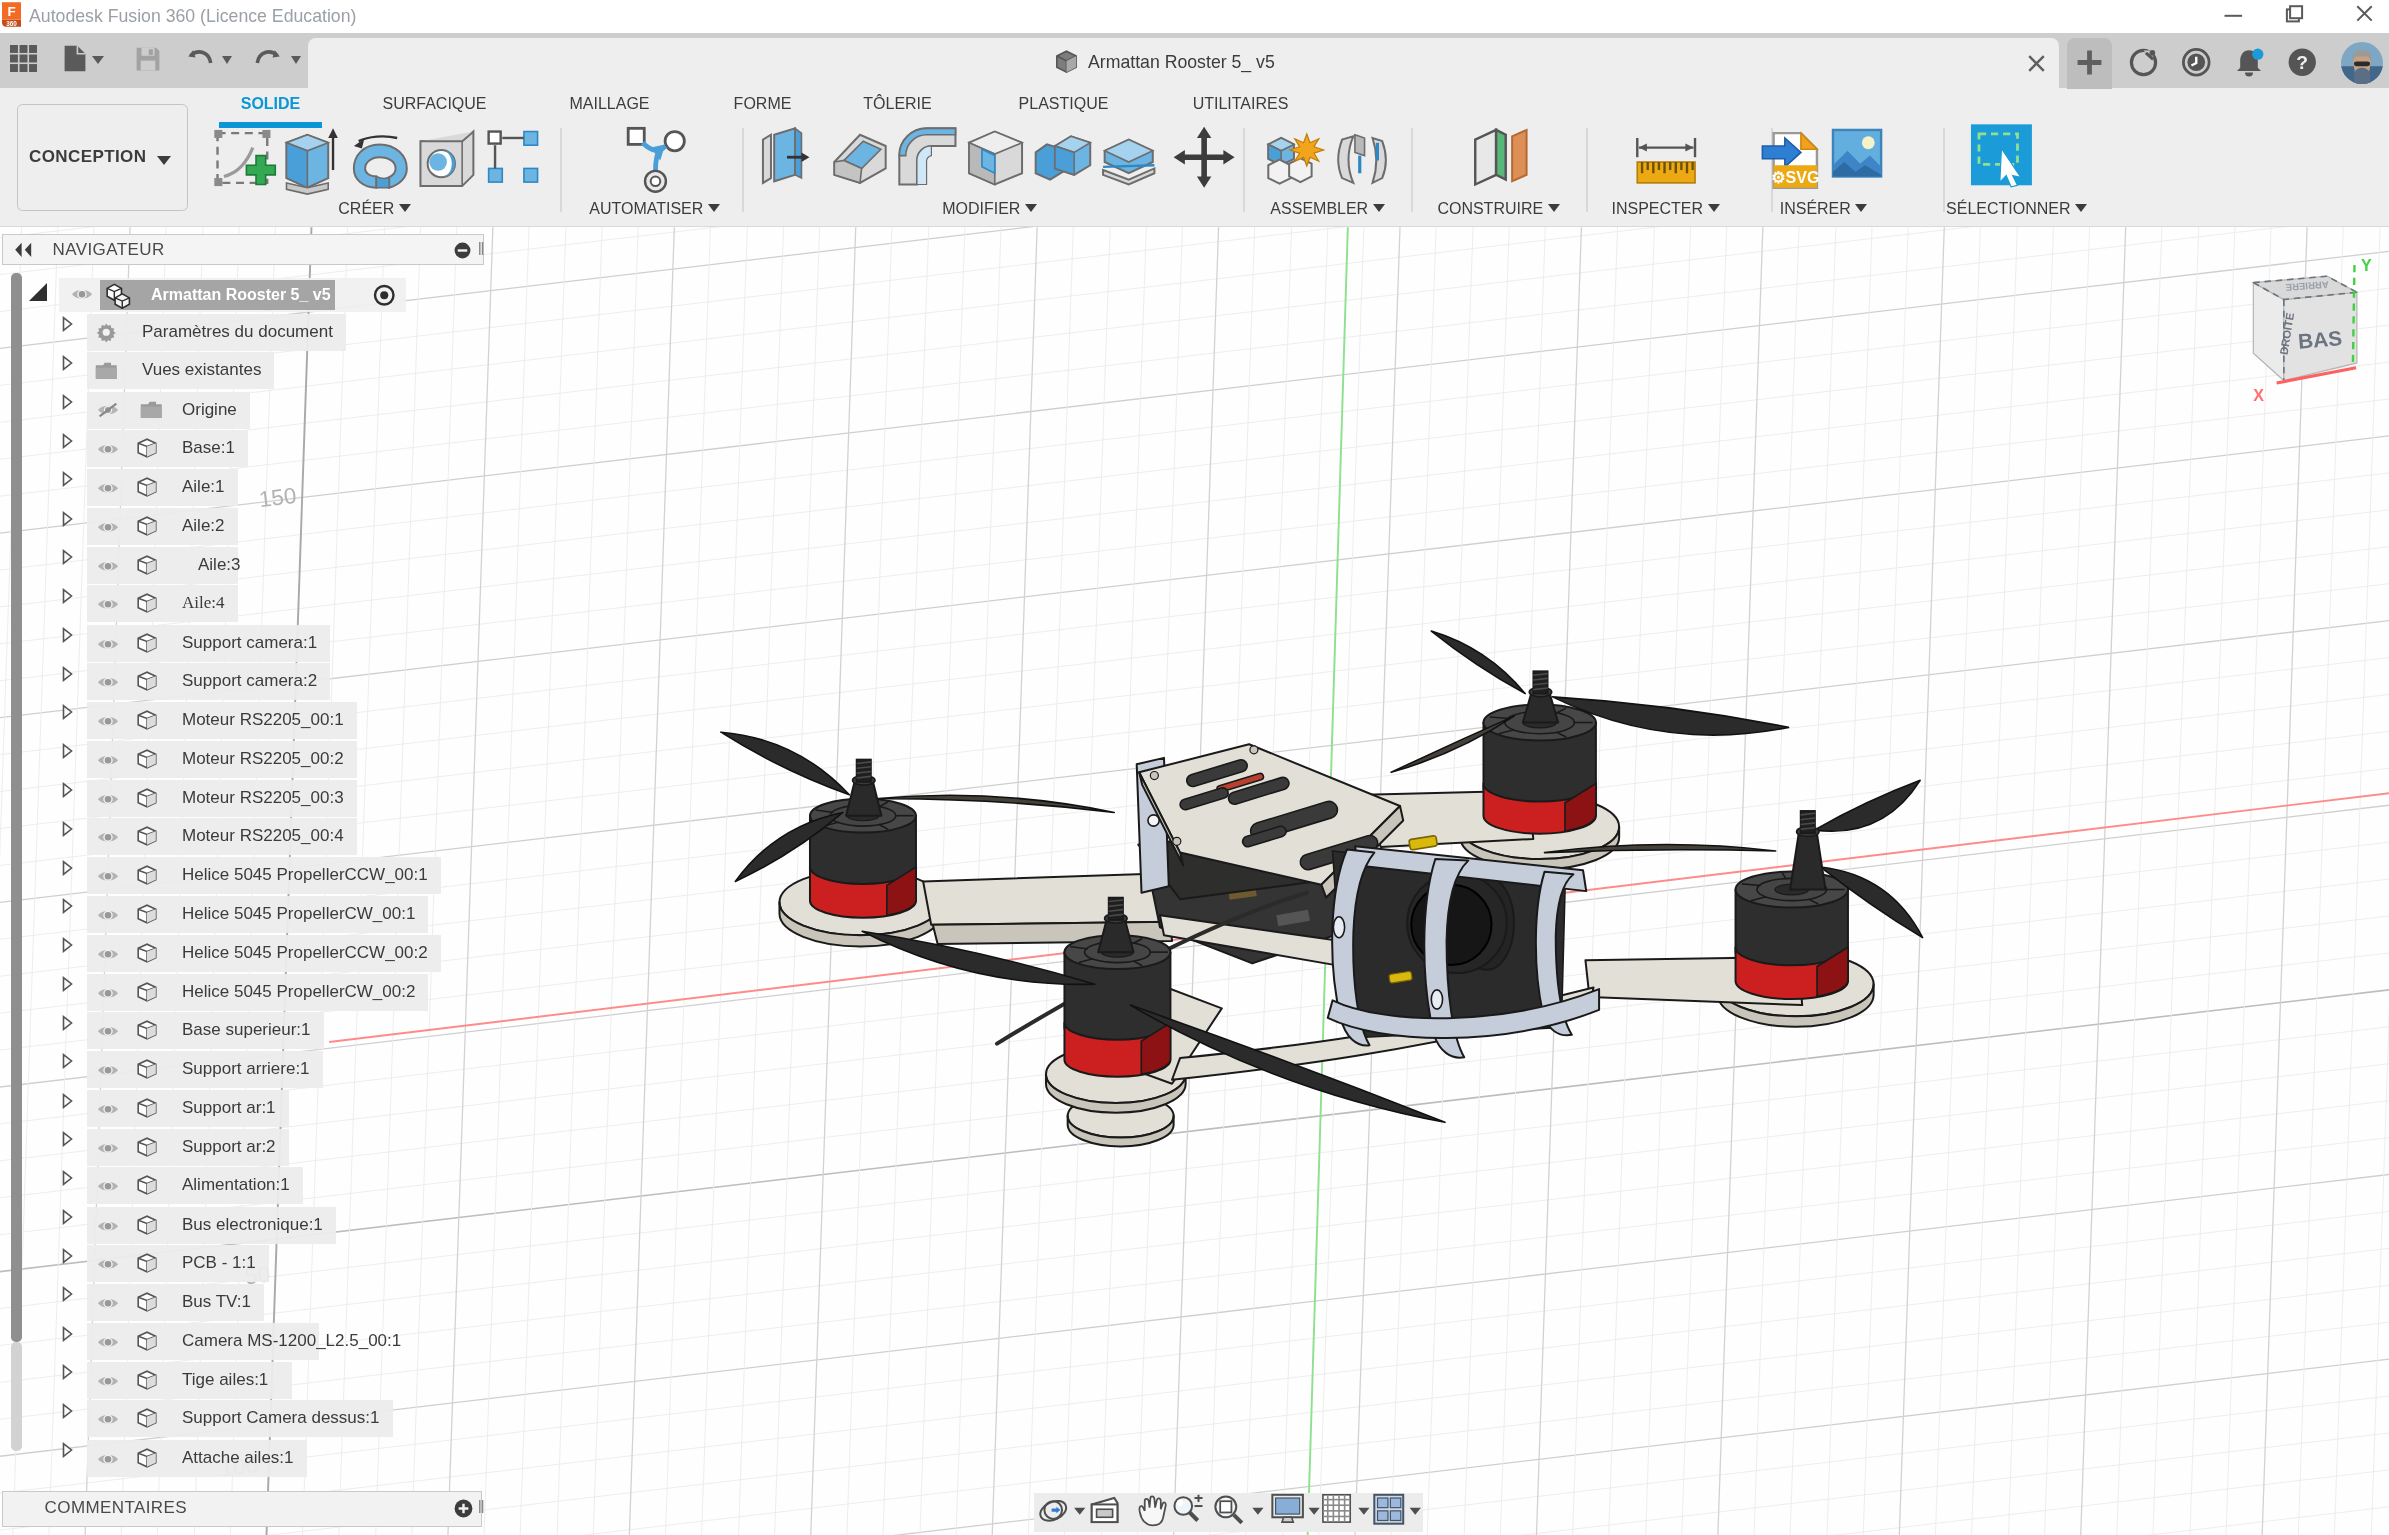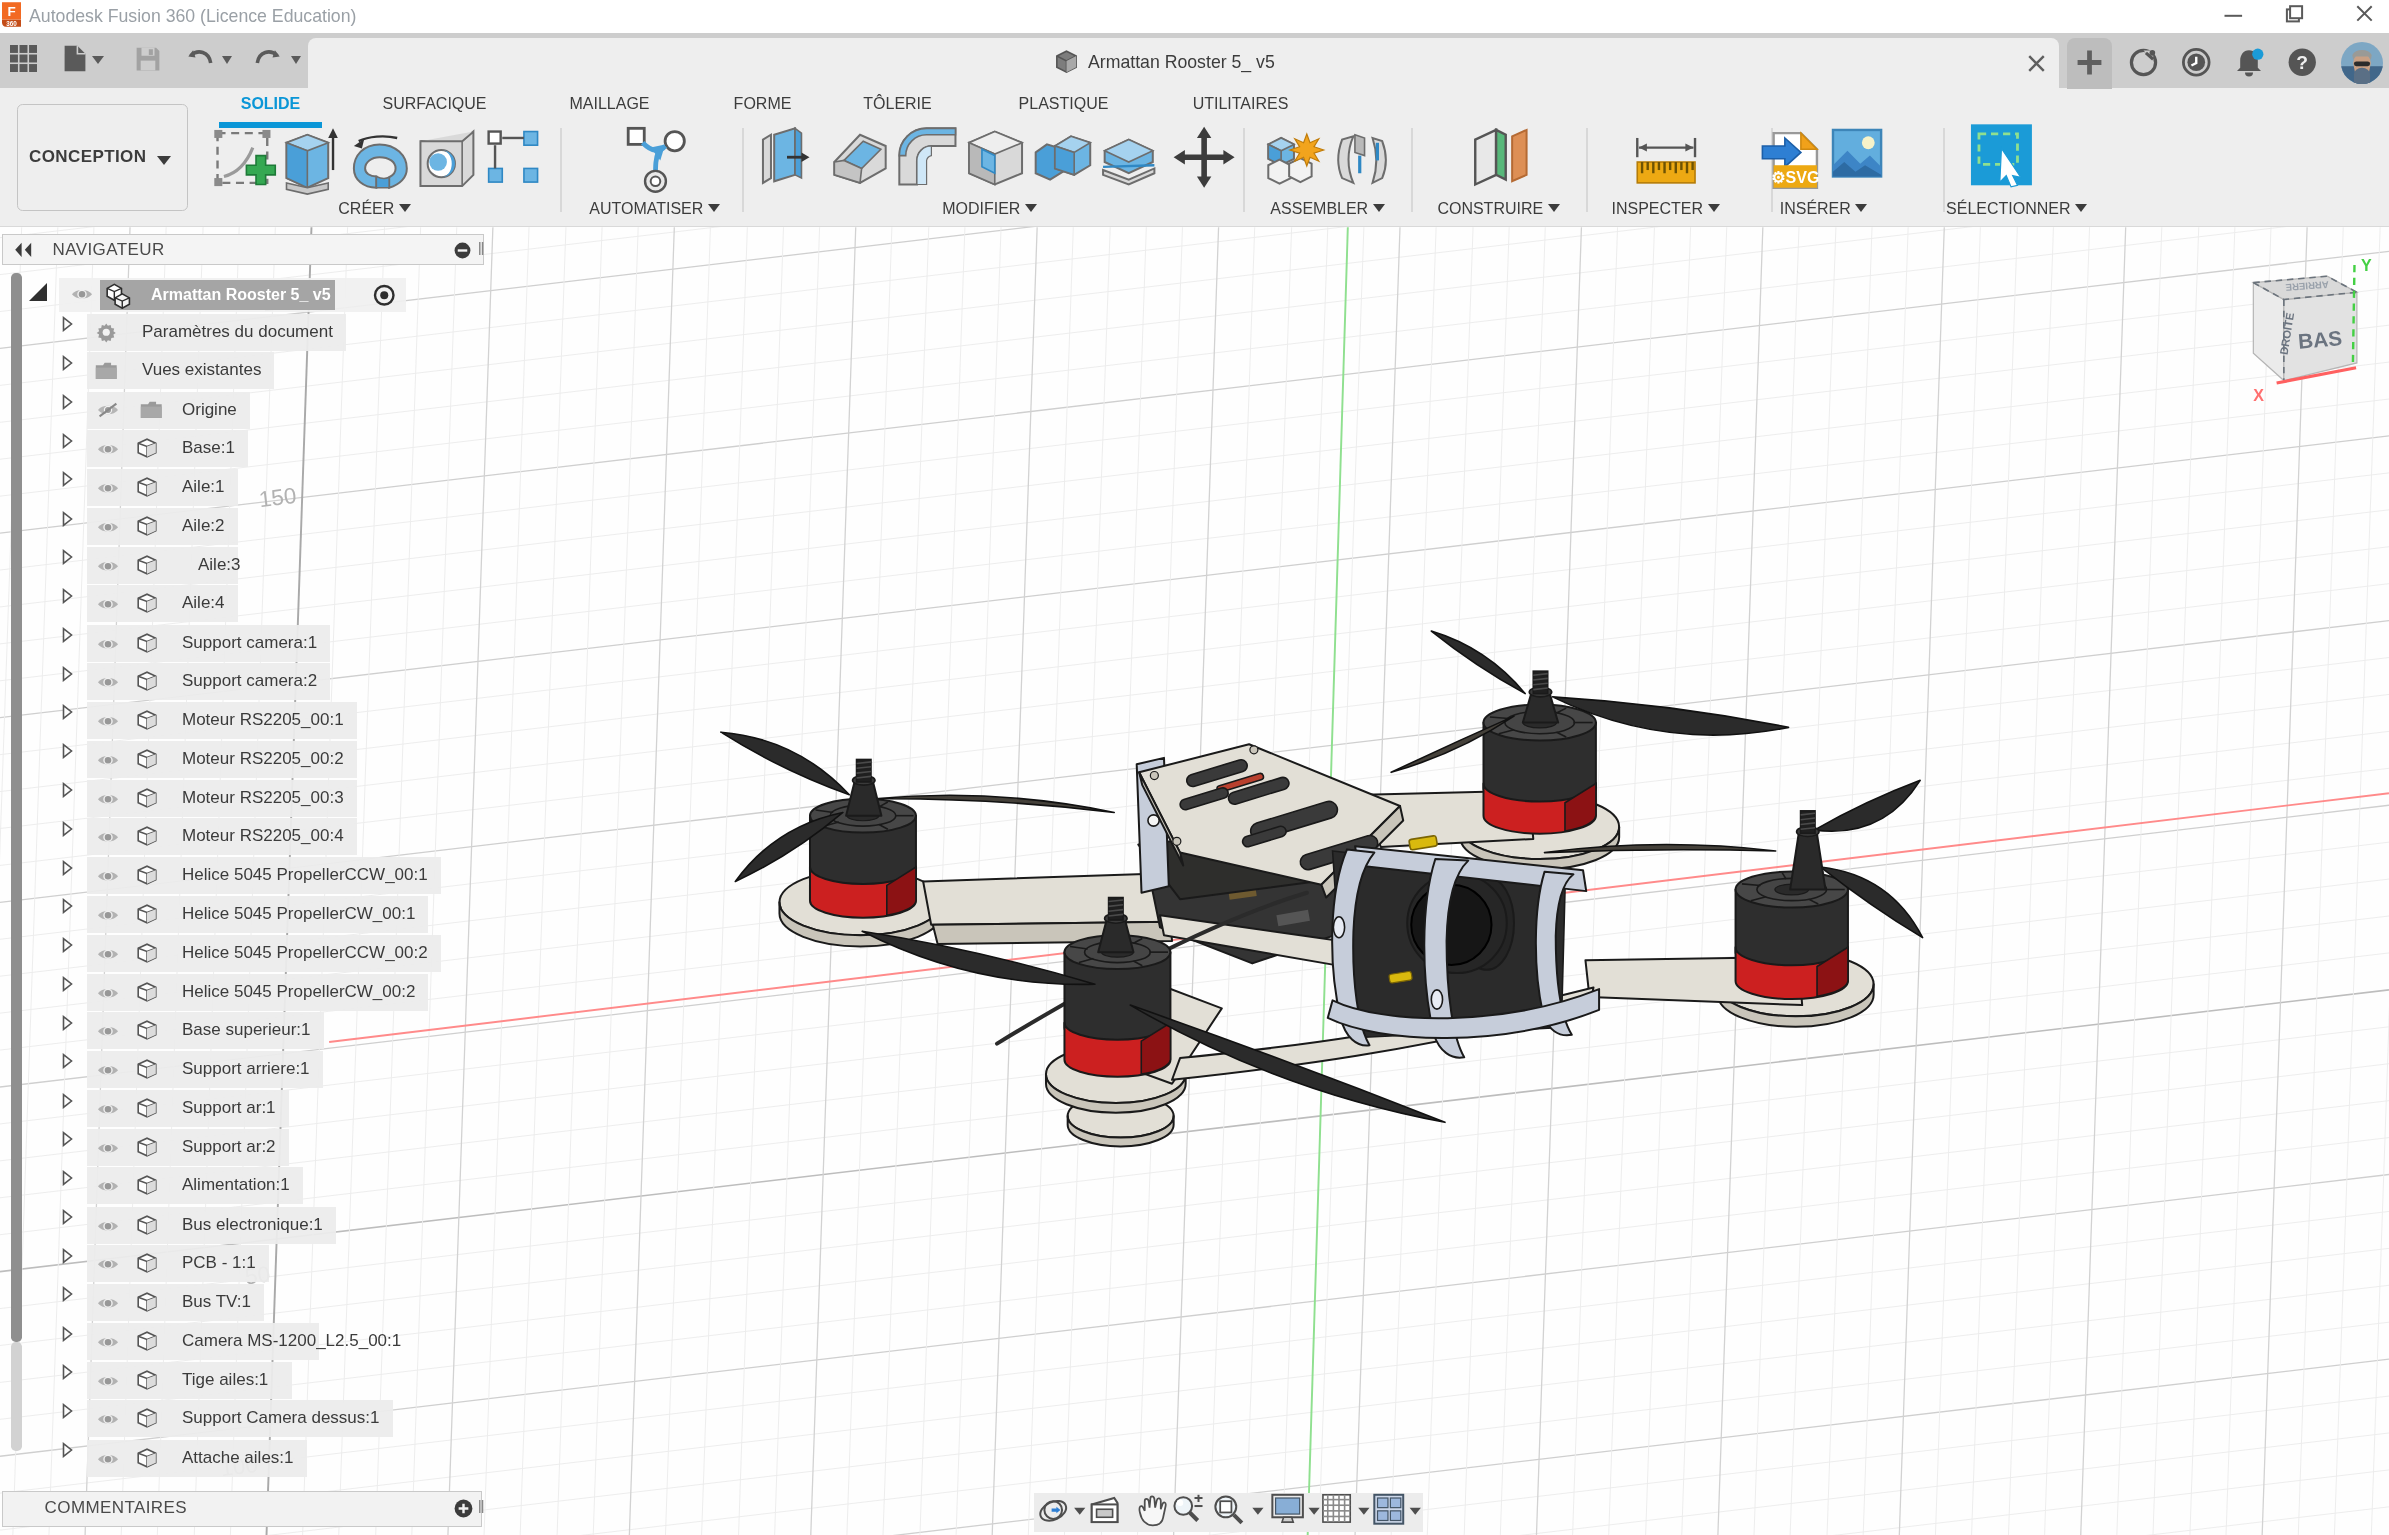--- a/index.html
+++ b/index.html
@@ -695,21 +695,21 @@
         <path d="M3,2 L13,10 L3,18 Z" fill="#fcfcfc" stroke="#555" stroke-width="2"></path>
       </svg></div>
 <div style="position:absolute;left:87px;top:585px;height:37px;background:rgba(236,236,236,0.94);z-index:30;font-size:17px;color:#3b3b3b;padding-left:95px;padding-right:13px;white-space:nowrap;"><span style="visibility:hidden;">Aile:4</span><span style="position:absolute;left:10.4px;top:11.2px;"><svg width="22" height="14.5" viewBox="0 0 27 18">
           <path d="M1,9 C6,2 21,2 26,9 C21,16 6,16 1,9 Z" fill="#b2b2b2"></path>
           <circle cx="13.5" cy="9" r="5" fill="#989898" stroke="#f0f0f0" stroke-width="1.8"></circle>
         </svg></span><span style="position:absolute;left:48px;top:6.4px;"><svg width="24" height="24" viewBox="0 0 30 30">
           <path d="M4,9 L15,4 L26,9 L26,21 L15,26 L4,21 Z" fill="#fdfdfd" stroke="#555" stroke-width="2"></path>
           <path d="M4,9 L15,13 L26,9" fill="none" stroke="#555" stroke-width="1.8"></path>
           <path d="M15,13 L15,26" stroke="#555" stroke-width="1.8"></path>
           <path d="M15,13 L26,9 L26,21 L15,26 Z" fill="#dcdcdc"></path>
-        </svg></span><span style="position:absolute;left:95px;top:8px;white-space:nowrap;">Aile:4</span></div>
+        </svg></span><span style="position:absolute;left:95px;top:8px;white-space:nowrap;font-family:Liberation Serif, serif;">Aile:4</span></div>
 <div style="position:absolute;left:61px;top:627px;z-index:30;"><svg width="13" height="16" viewBox="0 0 16 20">
         <path d="M3,2 L13,10 L3,18 Z" fill="#fcfcfc" stroke="#555" stroke-width="2"></path>
       </svg></div>
 <div style="position:absolute;left:87px;top:625px;height:37px;background:rgba(236,236,236,0.94);z-index:30;font-size:17px;color:#3b3b3b;padding-left:95px;padding-right:13px;white-space:nowrap;"><span style="visibility:hidden;">Support camera:1</span><span style="position:absolute;left:10.4px;top:11.2px;"><svg width="22" height="14.5" viewBox="0 0 27 18">
           <path d="M1,9 C6,2 21,2 26,9 C21,16 6,16 1,9 Z" fill="#b2b2b2"></path>
           <circle cx="13.5" cy="9" r="5" fill="#989898" stroke="#f0f0f0" stroke-width="1.8"></circle>
         </svg></span><span style="position:absolute;left:48px;top:6.4px;"><svg width="24" height="24" viewBox="0 0 30 30">
           <path d="M4,9 L15,4 L26,9 L26,21 L15,26 L4,21 Z" fill="#fdfdfd" stroke="#555" stroke-width="2"></path>
           <path d="M4,9 L15,13 L26,9" fill="none" stroke="#555" stroke-width="1.8"></path>
           <path d="M15,13 L15,26" stroke="#555" stroke-width="1.8"></path>

